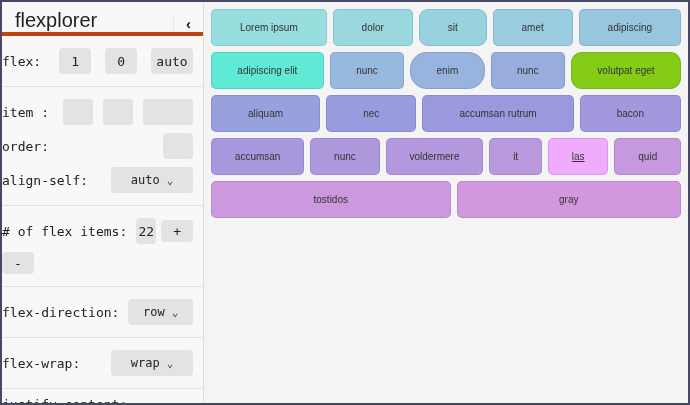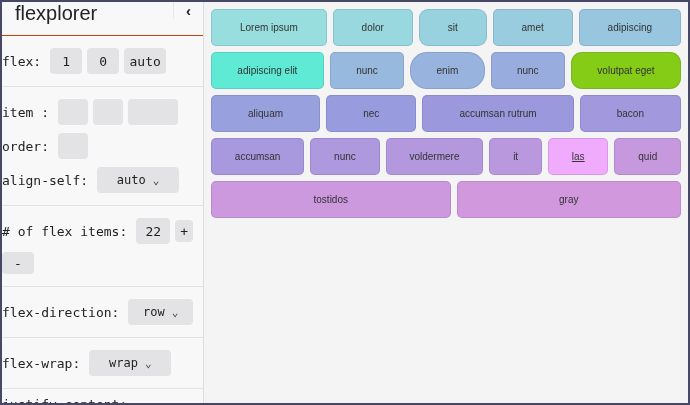--- a/index.html
+++ b/index.html
@@ -14,50 +14,50 @@
   }
 
   
   .sidebar {
     width:202px; flex:0 0 202px;
     background:#f8f8f8;
     border-right:1px solid #ddd;
     display:flex; flex-direction:column;
   }
   .sb-header {
-    display:flex; align-items:flex-start;
-    border-bottom:1px solid #c2410c;
+    display:flex; align-items:flex-end;
+    border-bottom:4px solid #c2410c;
     height:34px; flex:0 0 34px;
   }
   .sb-title {
     flex:1; display:flex; align-items:center;
     padding-left:13px; font-size:20px; color:#222;
   }
   .collapse-btn {
     width:30px; border:none; background:transparent;
     border-left:1px solid #e7e7e7;
     font-size:15px; color:#222; cursor:pointer;
     display:flex; align-items:center; justify-content:center;
     font-weight:bold;
   }
   .sb-section { border-bottom:1px solid #e2e2e2; padding:8px 10px 8px 0; }
   .sb-row {
-    display:flex; justify-content:flex-start; align-items:center;
+    display:flex; justify-content:space-between; align-items:center;
     gap:5px; padding:4px 0;
   }
   .sb-row label, .jc-label {
     font-family:"DejaVu Sans Mono", monospace;
     font-size:13px; color:#222; margin-right:4px; white-space:nowrap;
   }
   .sb-input {
     background:#e3e3e5; border:none; border-radius:4px;
     height:26px; text-align:center;
     font-family:"DejaVu Sans Mono", monospace; font-size:13px; color:#222;
   }
-  .w32{width:32px} .w42{width:42px} .w30{width:30px} .w50{width:50px} .w34{width:34px}
+  .w32{width:32px} .w42{width:42px} .w30{width:30px} .w50{width:50px} .w34{width:20px}
   .sb-select {
     background:#e3e3e5; border-radius:4px; height:26px; width:82px;
     display:flex; align-items:center; justify-content:center; gap:7px;
     font-family:"DejaVu Sans Mono", monospace; font-size:12px; color:#222;
     cursor:pointer; white-space:nowrap;
   }
   .sb-select .chev { font-size:11px; color:#333; }
   .sb-btn {
     background:#e3e3e5; border:none; border-radius:4px;
     width:32px; height:22px;

